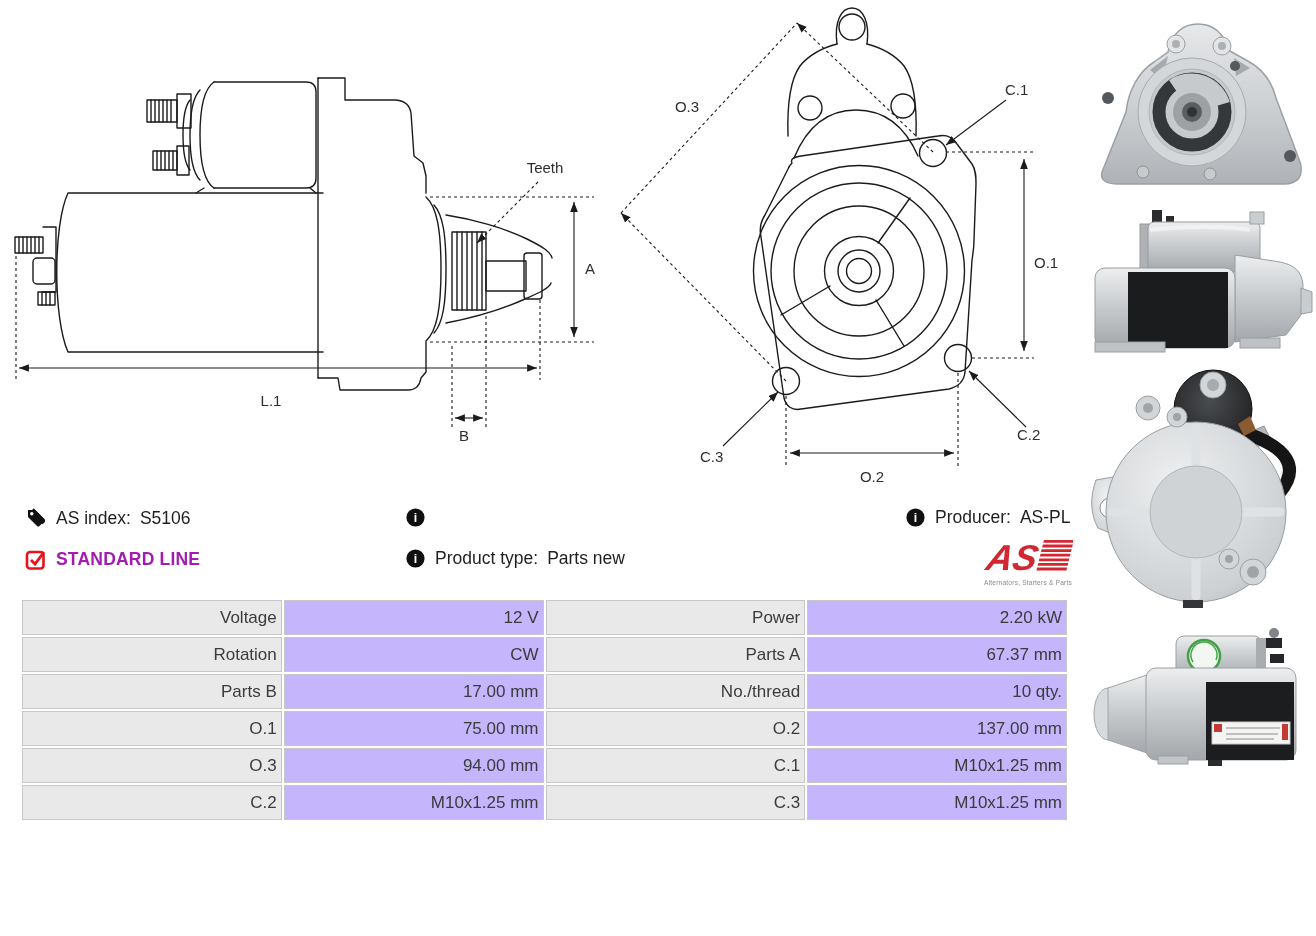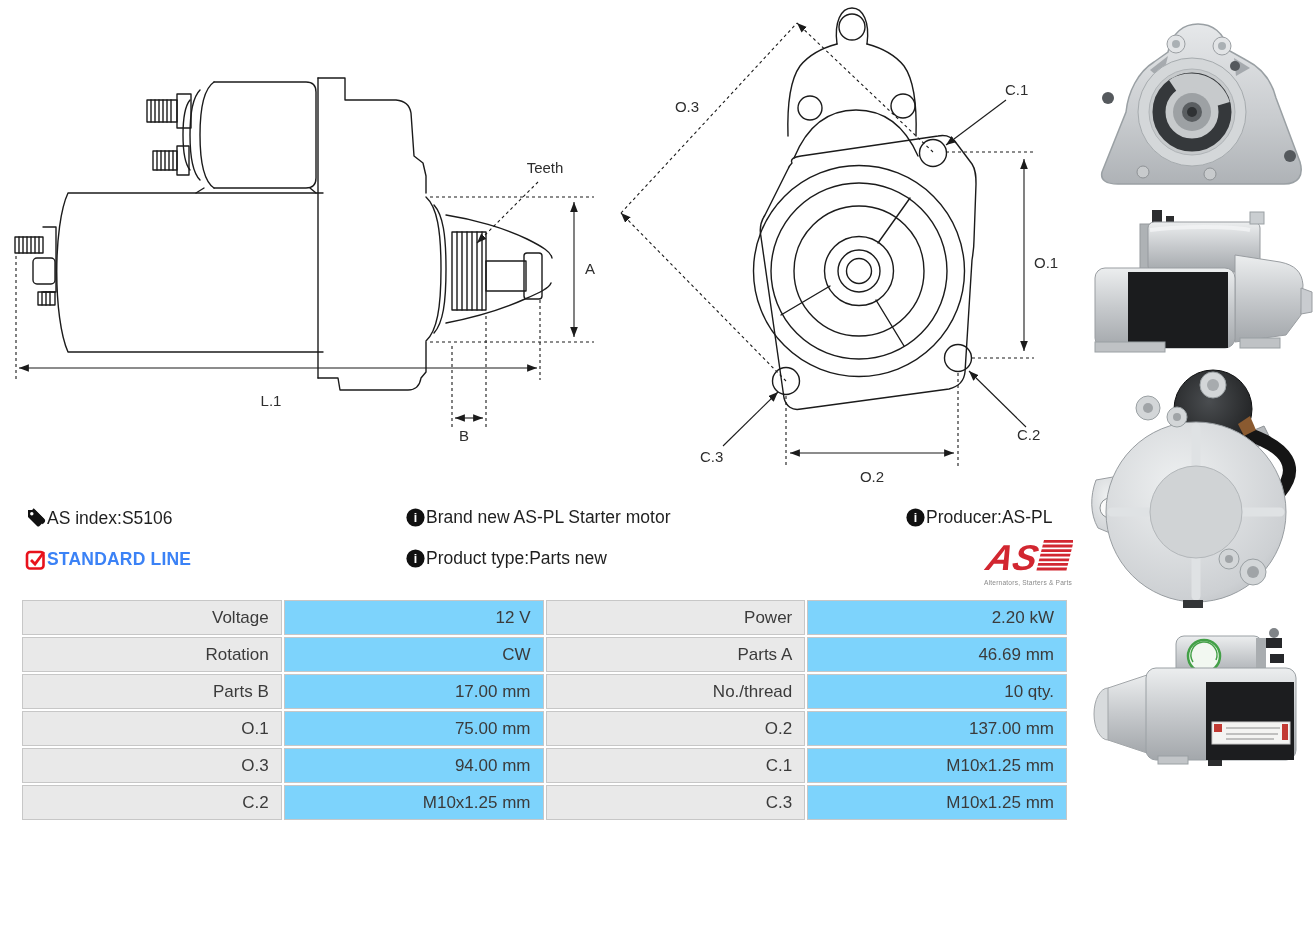--- a/index.html
+++ b/index.html
@@ -1,33 +1,33 @@
 <!DOCTYPE html>
 <html><head>
 <meta charset="utf-8">
 <style>
   html,body{margin:0;padding:0;background:#fff;}
   .page{position:relative;width:1316px;height:936px;background:#fff;overflow:hidden;
         font-family:"Liberation Sans", sans-serif;}
   svg text{font-family:"Liberation Sans", sans-serif;}
 
   
-  .info-item{position:absolute;display:flex;align-items:center;
+  .info-item{position:absolute;display:flex;align-items:center;gap:9px;
              font-size:17.5px;color:#1f1f1f;white-space:nowrap;}
   .info-item b{font-weight:normal;}
-  .standard-line{color:#3b82f6;font-weight:bold;letter-spacing:.2px;}
+  .standard-line{color:#a21caf;font-weight:bold;letter-spacing:.2px;}
 
   
   .spec-table{position:absolute;left:20px;top:598px;width:1049px;
               border-collapse:separate;border-spacing:2px;table-layout:fixed;
               font-size:17px;color:#3b3b3b;}
-  .spec-table td{border:1px solid #c7c7c7;padding:4px 12px;text-align:right;
+  .spec-table td{border:1px solid #c7c7c7;padding:4px 4px;text-align:right;
                  height:25px;vertical-align:middle;overflow:hidden;}
   .spec-table td.lbl{background:#e9e9e9;}
-  .spec-table td.val{background:#7dd3fc;}
+  .spec-table td.val{background:#c4b5fd;}
   .spec-table tr.tall td{vertical-align:top;height:46px;padding-top:6px;}
 
   .photo{position:absolute;cursor:pointer;}
 </style>
 </head>
 <body>
 
 <div class="page">
 
   <svg style="position:absolute;left:0;top:0" width="620" height="470" viewBox="0 0 620 470">
@@ -276,21 +276,20 @@
     </svg>
     <span>AS index:</span>
     <b>S5106</b>
   </div>
 
   <div class="info-item" style="left:405px;top:507px">
     <svg width="21" height="21" viewBox="0 0 22 22">
       <circle cx="11" cy="11" r="9.5" fill="#101010"></circle>
       <text x="11" y="16" text-anchor="middle" font-size="13" font-weight="bold" fill="#fff" font-family="Liberation Serif, serif">i</text>
     </svg>
-    <span>Brand new AS-PL Starter motor</span>
   </div>
 
   <div class="info-item" style="left:905px;top:507px">
     <svg width="21" height="21" viewBox="0 0 22 22">
       <circle cx="11" cy="11" r="9.5" fill="#101010"></circle>
       <text x="11" y="16" text-anchor="middle" font-size="13" font-weight="bold" fill="#fff" font-family="Liberation Serif, serif">i</text>
     </svg>
     <span>Producer:</span>
     <b>AS-PL</b>
   </div>
@@ -333,21 +332,21 @@
       <tr>
         <td class="lbl">Voltage</td>
         <td class="val">12 V</td>
         <td class="lbl">Power</td>
         <td class="val">2.20 kW</td>
       </tr>
       <tr>
         <td class="lbl">Rotation</td>
         <td class="val">CW</td>
         <td class="lbl">Parts A</td>
-        <td class="val">46.69 mm</td>
+        <td class="val">67.37 mm</td>
       </tr>
       <tr>
         <td class="lbl">Parts B</td>
         <td class="val">17.00 mm</td>
         <td class="lbl">No./thread</td>
         <td class="val">10 qty.</td>
       </tr>
       <tr>
         <td class="lbl">O.1</td>
         <td class="val">75.00 mm</td>

